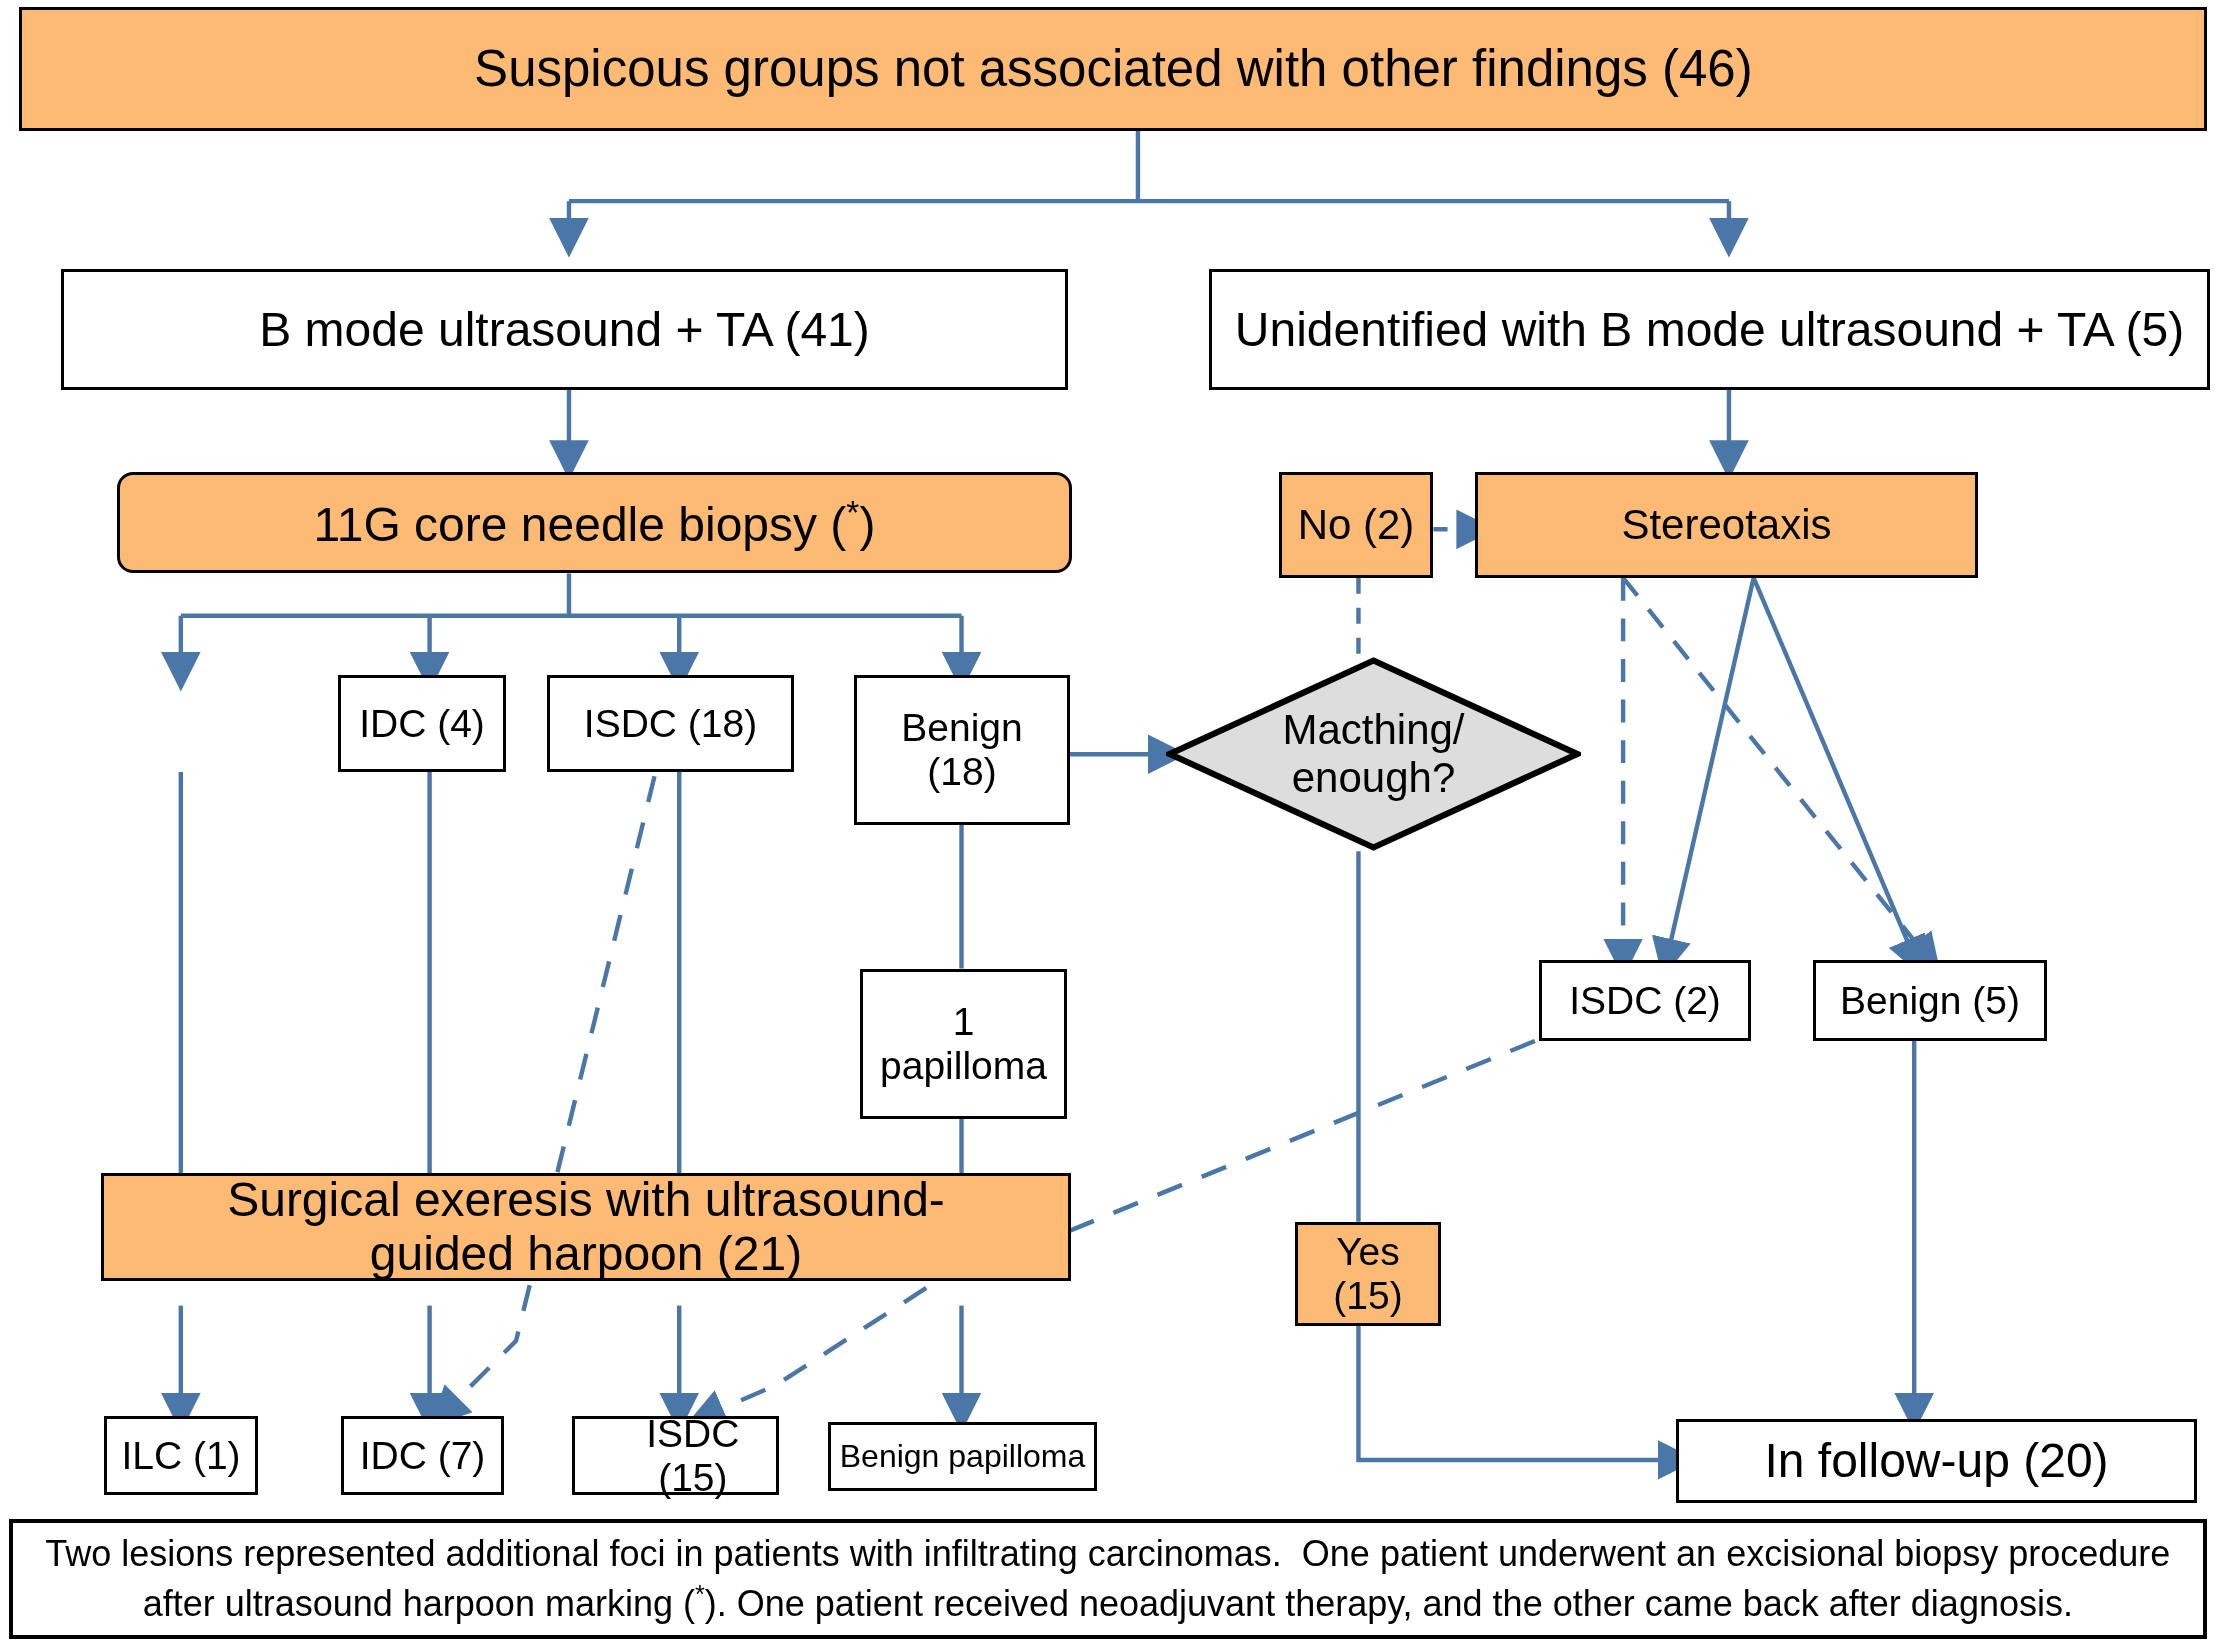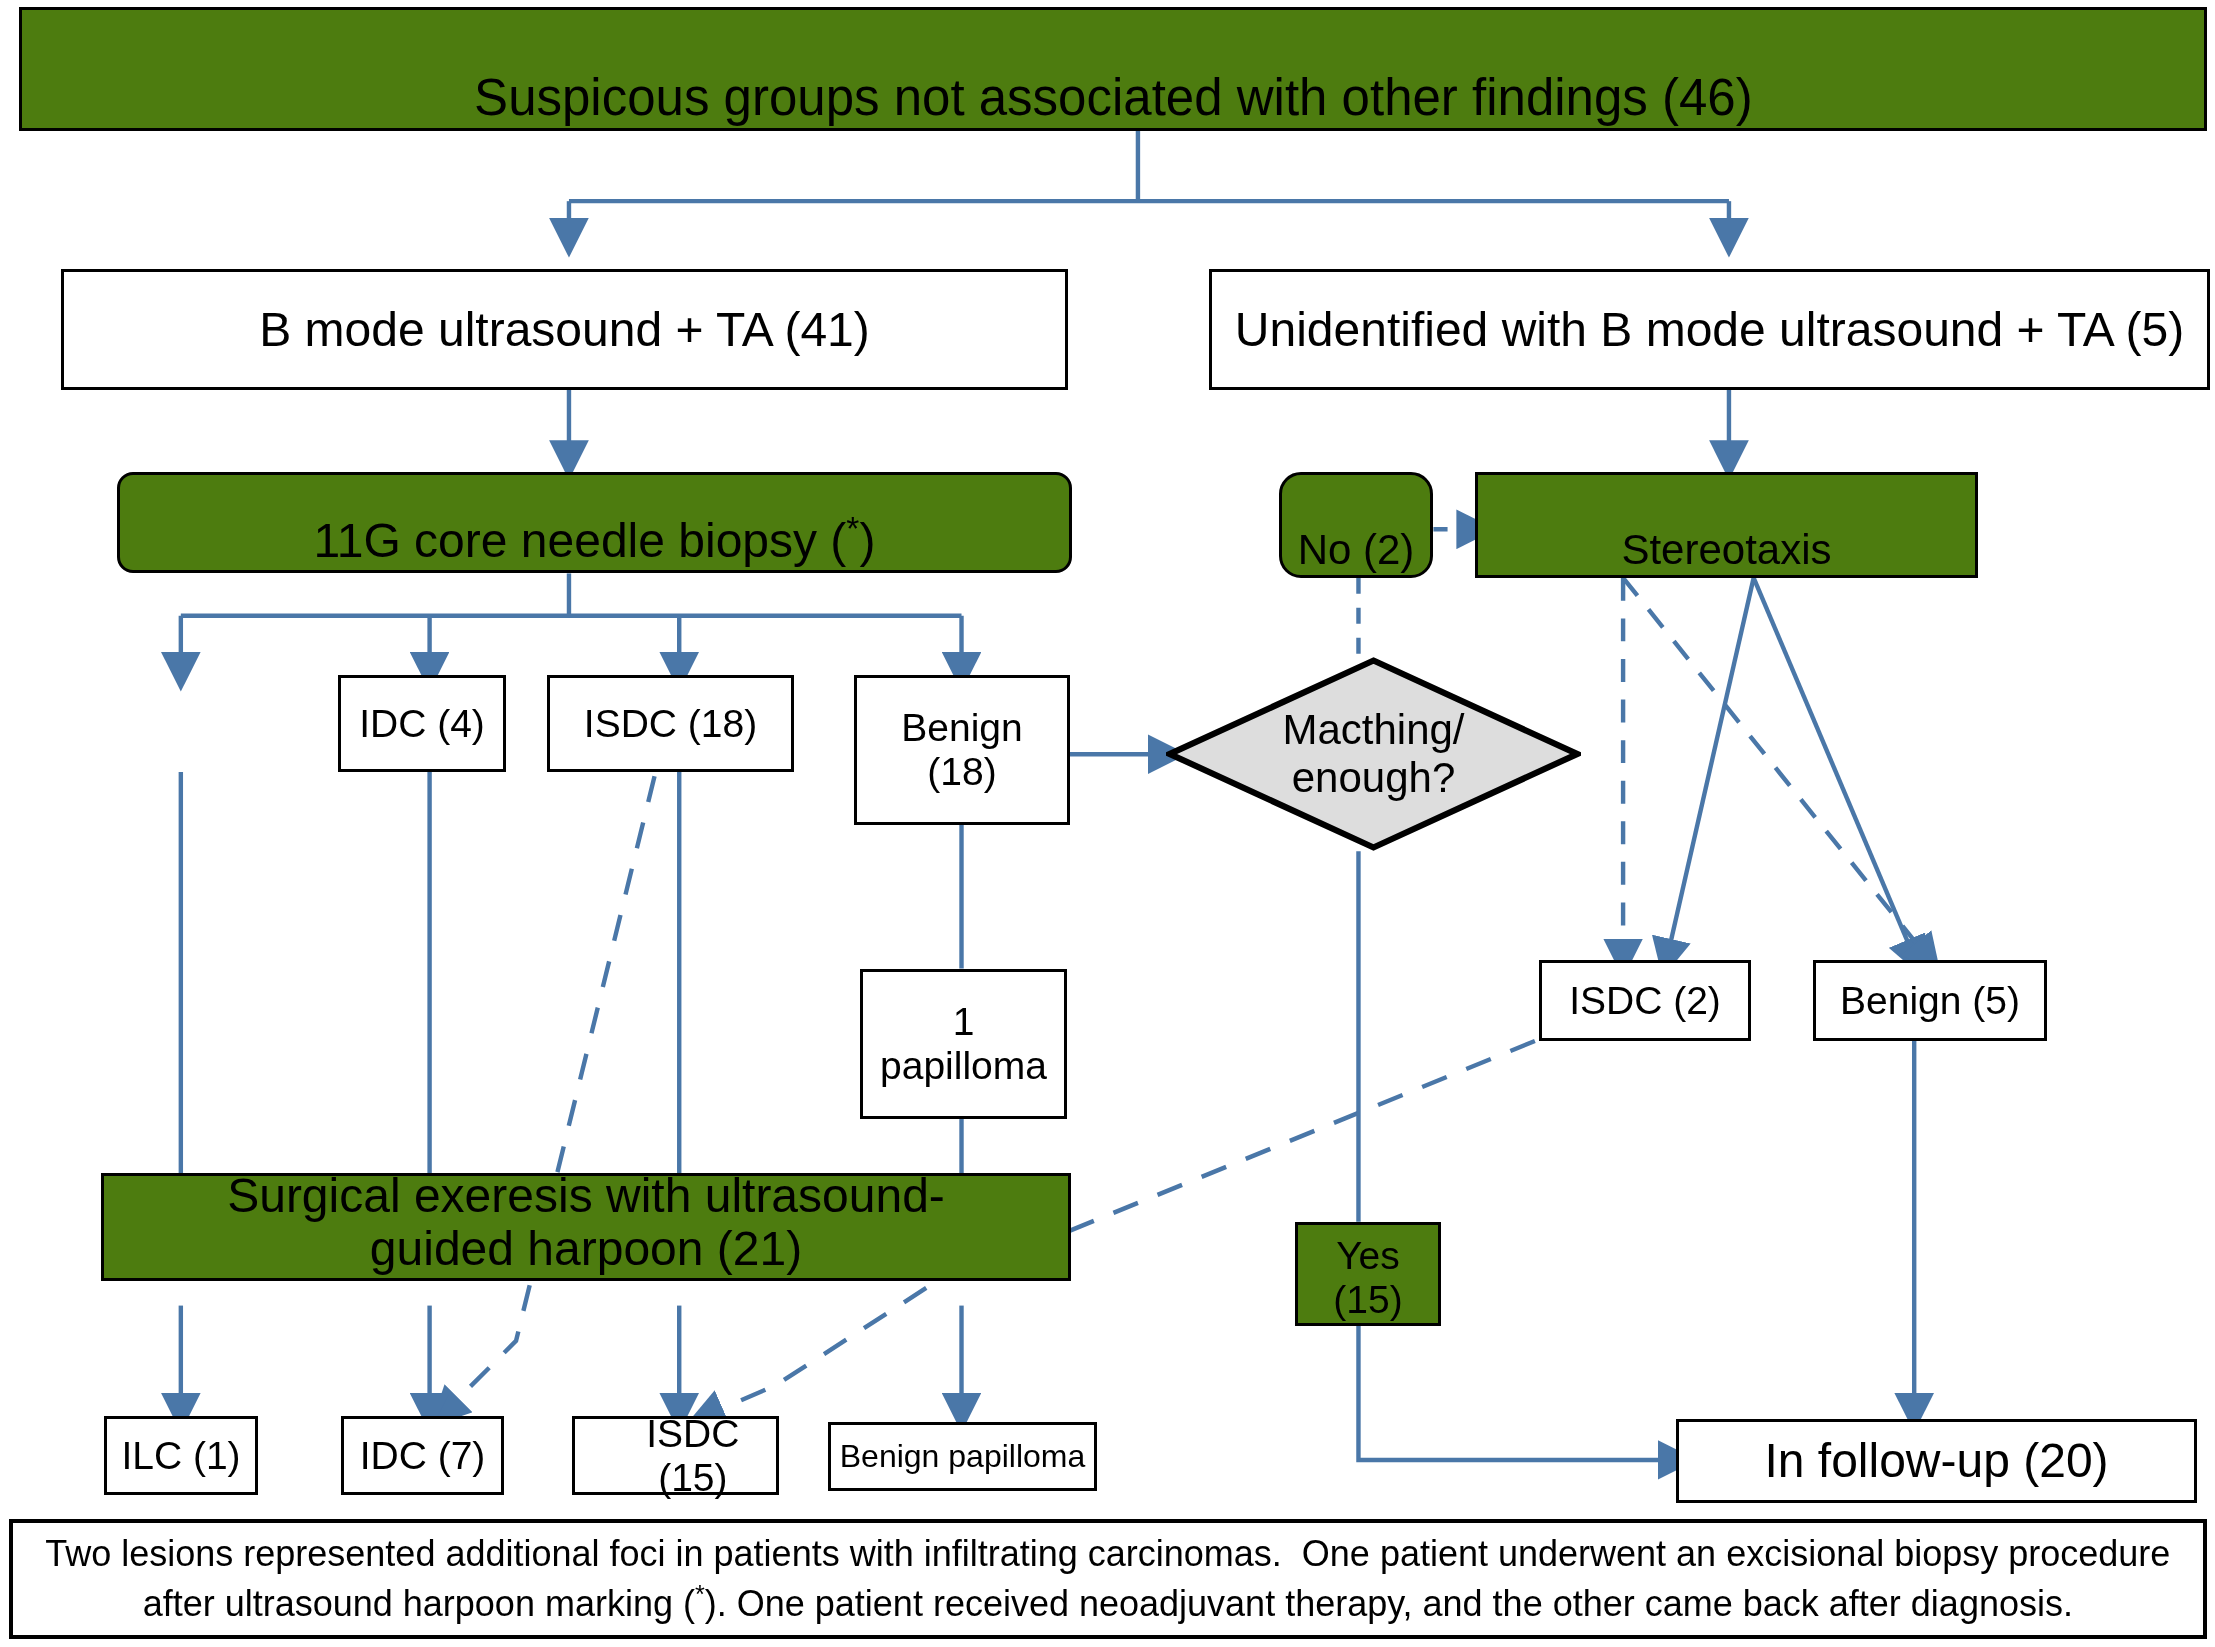--- a/index.html
+++ b/index.html
@@ -32,21 +32,21 @@
     border: 3.5px solid #000000;
     background: #ffffff;
     display: flex;
     align-items: center;
     justify-content: center;
     text-align: center;
     line-height: 1.12;
     padding: 1.8px 5.3px;
     z-index: 3;
   }
-  .node.shaded { background: #4d7c0f; align-items: flex-end; }
+  .node.shaded { background: #fdba74; }
   .node .lbl { display: block; width: 100%; }
   .f-title   { font-size: 51px; }
   .f-big     { font-size: 48px; }
   .f-med     { font-size: 42px; }
   .f-small   { font-size: 39px; }
   .f-tiny    { font-size: 32px; }
 
   .diamond-wrap {
     position: absolute;
     z-index: 3;
@@ -153,21 +153,21 @@
   </div>
 
   <div class="node f-big" style="left:1209px; top:269px; width:1001px; height:121px;">
     <span class="lbl">Unidentified with B mode ultrasound + TA (5)</span>
   </div>
 
   <div class="node shaded f-big" style="left:117px; top:472px; width:955px; height:101px;border-radius:16px;">
     <span class="lbl f-big">11G core needle biopsy (<sup>*</sup>)</span>
   </div>
 
-  <div class="node shaded f-med" style="left:1279px; top:472px; width:154px; height:106px;border-radius:22px;">
+  <div class="node shaded f-med" style="left:1279px; top:472px; width:154px; height:106px;">
     <span class="lbl">No (2)</span>
   </div>
 
   <div class="node shaded f-med" style="left:1475px; top:472px; width:503px; height:106px;">
     <span class="lbl">Stereotaxis</span>
   </div>
 
 
   <div class="node f-small" style="left:338px; top:675px; width:168px; height:97px;">
     <span class="lbl">IDC (4)</span>

